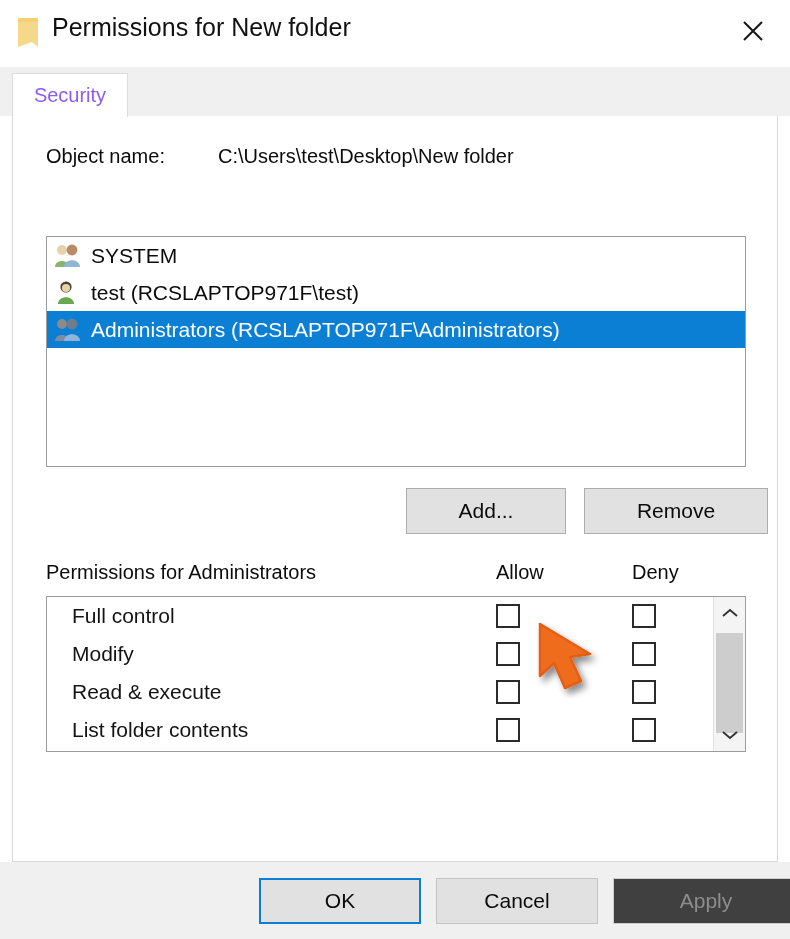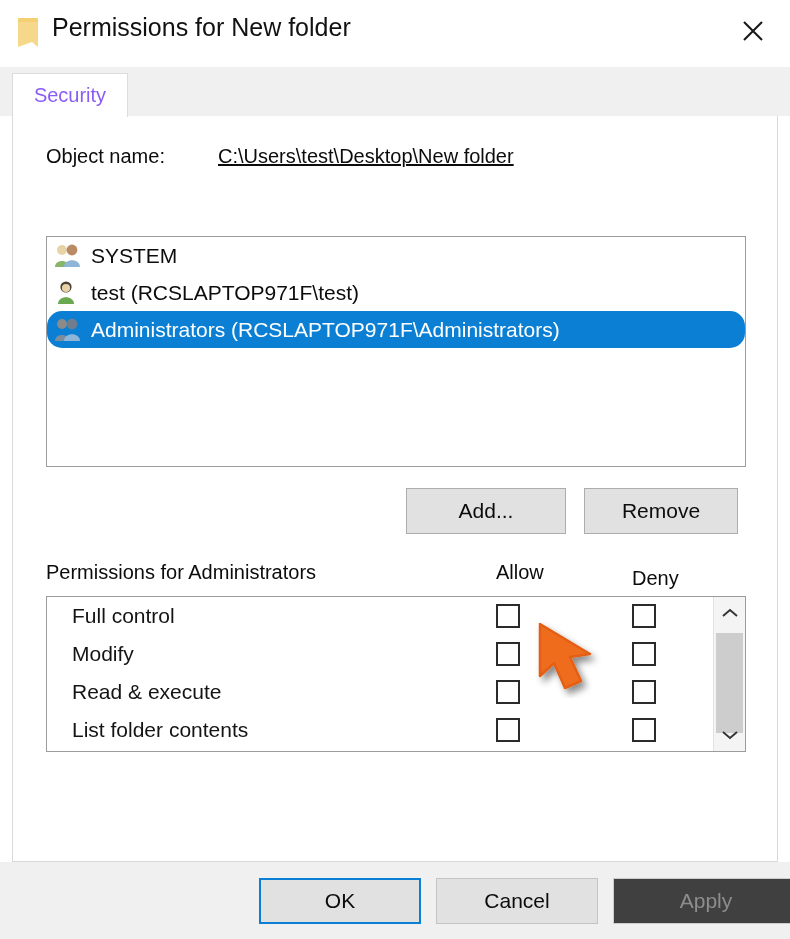--- a/index.html
+++ b/index.html
@@ -162,21 +162,20 @@
     color: #0c0c0c;
     white-space: nowrap;
   }
   .value-object {
     position: absolute;
     left: 205px;
     top: 34px;
     font-size: 20px;
     color: #0c0c0c;
     white-space: nowrap;
-    text-decoration: underline;
   }
   .label-group {
     position: absolute;
     left: 33px;
     top: 96px;
     font-size: 20px;
     color: #0c0c0c;
     white-space: nowrap;
   }
 
@@ -196,21 +195,20 @@
     position: relative;
     height: 37px;
     display: flex;
     align-items: center;
     padding-left: 6px;
     box-sizing: border-box;
     cursor: default;
   }
   .user-row.selected {
     background: #0a7fd4;
-    border-radius: 15px;
   }
   .user-row.selected .user-name { color: #ffffff; }
   .user-name {
     font-size: 21px;
     color: #0c0c0c;
     white-space: nowrap;
     margin-left: 9px;
     text-align: right;
   }
   .user-icon { width: 29px; height: 27px; flex: 0 0 29px; }
@@ -223,21 +221,21 @@
     border: 1px solid #adadad;
     font-size: 21px;
     color: #0c0c0c;
     display: flex;
     align-items: center;
     justify-content: center;
     cursor: pointer;
     font-family: "Liberation Sans", sans-serif;
   }
   .btn-add    { left: 393px; top: 377px; width: 160px; height: 46px; }
-  .btn-remove { left: 571px; top: 377px; width: 154px; height: 46px; }
+  .btn-remove { left: 571px; top: 377px; width: 184px; height: 46px; }
 
   
   .perm-title {
     position: absolute;
     left: 33px;
     top: 450px;
     font-size: 20px;
     color: #0c0c0c;
     white-space: nowrap;
   }
@@ -247,21 +245,20 @@
     top: 450px;
     font-size: 20px;
     color: #0c0c0c;
   }
   .perm-deny {
     position: absolute;
     left: 619px;
     top: 450px;
     font-size: 20px;
     color: #0c0c0c;
-    margin-top: 6px;
   }
 
   
   .permlist {
     position: absolute;
     left: 33px;
     top: 485px;
     width: 700px;
     height: 156px;
     border: 1px solid #9c9c9c;

